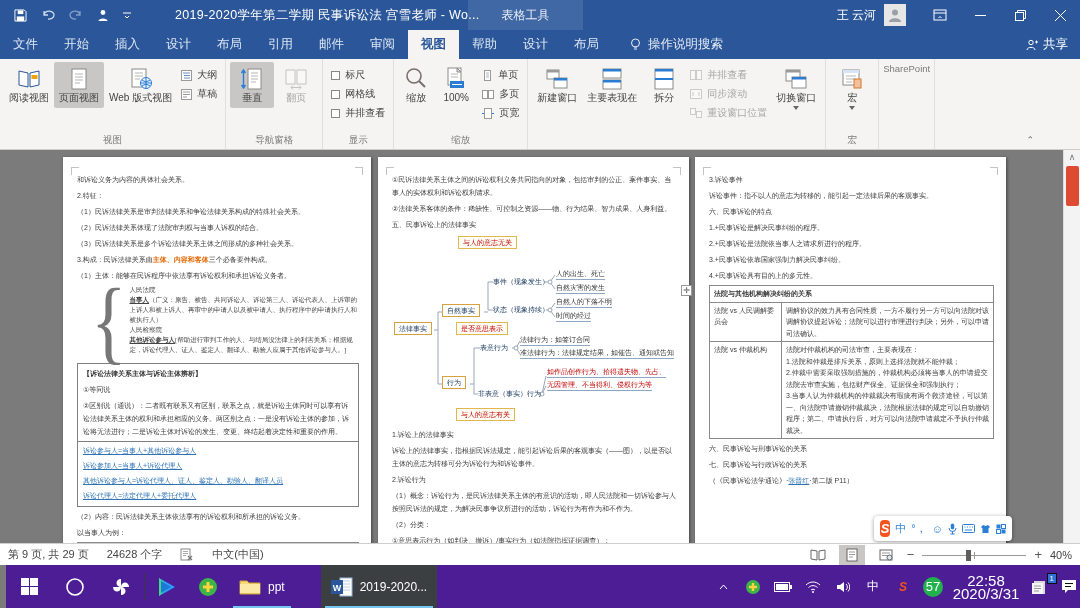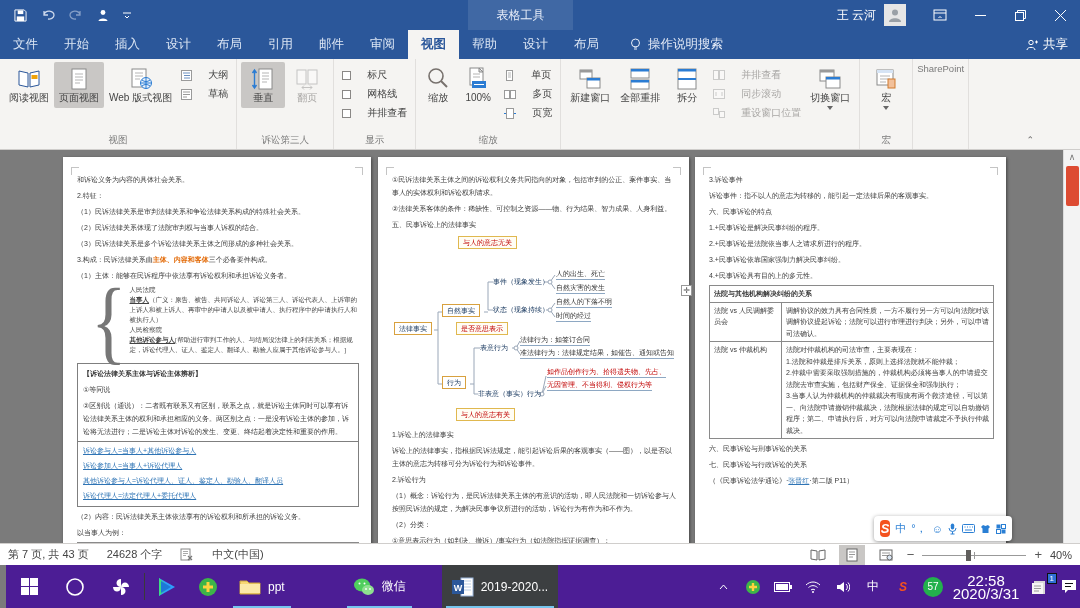--- a/index.html
+++ b/index.html
@@ -4,41 +4,41 @@
 <style>
 *{margin:0;padding:0;box-sizing:border-box}
 html,body{width:1080px;height:608px;overflow:hidden}
 body{font-family:"Liberation Sans","DejaVu Sans",sans-serif;background:#7b7b7b;position:relative;color:#333}
 svg{display:block}
 
 .titlebar{position:absolute;left:0;top:0;width:100%;height:30px;background:#2b579a;color:#fff;display:flex;align-items:center;font-size:12px}
 .qat{display:flex;align-items:center;gap:14px;padding-left:14px;width:175px}
 .qat .dim{opacity:.55}
 .tb-title{white-space:nowrap;font-size:12.5px;letter-spacing:.3px}
-.ctx-group{position:absolute;left:468px;top:0;width:105px;height:30px;background:rgba(255,255,255,.10);display:flex;align-items:center;justify-content:center;font-size:12px;color:#e8eef9}
+.ctx-group{position:absolute;left:468px;top:0;width:115px;height:30px;background:rgba(255,255,255,.10);display:flex;align-items:center;justify-content:center;font-size:12px;color:#e8eef9}
 .tb-right{position:absolute;right:0;top:0;height:30px;display:flex;align-items:center}
 .tb-user{display:flex;align-items:center;gap:8px;margin-right:14px}
 .avatar{width:22px;height:22px;background:#e6e6e6;display:flex;align-items:center;justify-content:center}
 .winbtn{width:40px;height:30px;display:flex;align-items:center;justify-content:center}
 
 .tabrow{position:absolute;left:0;top:30px;width:100%;height:29px;background:#2b579a;display:flex;align-items:stretch;font-size:12.5px;color:#dce6f4}
 .tab{padding:0 13px;display:flex;align-items:center;cursor:default}
 .tab.active{background:#f5f4f2;color:#2b579a;font-weight:bold}
 .searchbox{display:flex;align-items:center;gap:7px;margin-left:18px;color:#e8eef9}
 .share{position:absolute;right:12px;top:0;height:29px;display:flex;align-items:center;gap:5px;color:#fff}
 
 .ribbon{position:absolute;left:0;top:59px;width:100%;height:91px;background:#f5f4f2;border-bottom:1px solid #cfcdcb;display:flex}
 .grp{display:flex;flex-direction:column;border-right:1px solid #e1dfdd;padding:3px 4px 0 4px}
 .grp-body{flex:1;display:flex;align-items:flex-start}
 .grp-label{height:16px;text-align:center;font-size:9.5px;color:#7a7a7a;line-height:14px}
 .bigbtn{display:flex;flex-direction:column;align-items:center;justify-content:flex-start;font-size:10px;color:#444;padding:4px 5px;min-width:44px;text-align:center;line-height:12px;border-radius:2px}
 .bigbtn.sel{background:#c9c7c5}
 .bigbtn.dis{color:#a8a6a4}
 .smallcol{display:flex;flex-direction:column;gap:5px;padding:6px 4px;font-size:10px;color:#444}
-.smallrow{display:flex;align-items:center;gap:16px;white-space:nowrap}
+.smallrow{display:flex;align-items:center;gap:5px;white-space:nowrap}
 .smallrow.dis{color:#a8a6a4}
 .cb{width:9px;height:9px;border:1px solid #8a8886;background:#fff;display:inline-block}
 .caret{width:0;height:0;border-left:3px solid transparent;border-right:3px solid transparent;border-top:4px solid #666;margin-top:2px}
 .ribbon-collapse{position:absolute;right:46px;bottom:4px;color:#666;font-size:9px}
 
 .docarea{position:absolute;left:0;top:150px;width:100%;height:393px;background:#7b7b7b;overflow:hidden}
 .page{position:absolute;top:7px;background:#fff;box-shadow:1px 1px 3px rgba(0,0,0,.45);height:420px;padding:16px 12px 0 14px;font-size:7px;line-height:13px;color:#3a3a3a}
 .page::before,.page::after{content:"";position:absolute;top:10px;width:7px;height:7px;border-top:1px solid #c4c4c4}
 .page::before{left:8px;border-left:1px solid #c4c4c4}
 .page::after{right:8px;border-right:1px solid #c4c4c4}
@@ -90,21 +90,21 @@
 
 .taskbar{position:absolute;left:6px;top:565px;width:100%;height:43px;background:#4c1d95;display:flex;align-items:stretch;color:#fff}
 .tbi{width:46px;display:flex;align-items:center;justify-content:center}
 .task{display:flex;align-items:center;gap:7px;padding:0 10px;font-size:12px;position:relative}
 .task.running::after{content:"";position:absolute;left:4px;right:4px;bottom:0;height:2px;background:#76c5ee}
 .task.active{background:#3c3f41}
 .tdivider{width:1px;background:#3a3a3a;margin:8px 0}
 .tray{margin-left:auto;display:flex;align-items:center;gap:4px;padding-right:4px}
 .tray .ti{width:26px;display:flex;align-items:center;justify-content:center;font-size:12px}
 .clock{font-size:15px;line-height:13px;text-align:center;width:72px}
-.ball57{width:20px;height:20px;border-radius:50%;background:#23b14d;color:#fff;font-size:10px;display:flex;align-items:center;justify-content:center}
+.ball57{width:20px;height:20px;border-radius:50%;background:#23b14d;color:#fff;font-size:13px;display:flex;align-items:center;justify-content:center}
 .sogou-s{color:#f4521e;font-weight:bold;font-size:15px;font-style:italic}
 .notebadge{position:absolute;right:-5px;top:-6px;background:#2f6fd6;color:#fff;font-size:8px;padding:0 2px;border:1px solid #0f1012}
 .reltag{position:relative}
 </style>
 </head>
 <body>
 
 <div class="titlebar">
   <div class="qat">
     <span>
@@ -129,20 +129,21 @@
           <circle cx="6" cy="3.5" r="2.4" fill="#fff"></circle>
           <path d="M1.5 12 C1.5 8.5 10.5 8.5 10.5 12 Z" fill="#fff"></path>
         </svg>
       </span>
     <span>
         <svg width="8" height="6" viewBox="0 0 8 6">
           <path d="M0 1 h8 M2 4 l2 2 l2 -2" stroke="#fff" fill="none"></path>
         </svg>
       </span>
   </div>
+  <div class="tb-title">2019-2020学年第二学期 民事诉讼法 宫雪老师 - Wo...</div>
   <div class="ctx-group">表格工具</div>
   <div class="tb-right">
     <div class="tb-user">
       <span>王 云河</span>
       <span class="avatar">
           <svg width="16" height="16" viewBox="0 0 16 16">
             <circle cx="8" cy="5.5" r="3" fill="#9aa0a6"></circle>
             <path d="M2 15 C2 10 14 10 14 15 Z" fill="#9aa0a6"></path>
           </svg>
         </span>
@@ -279,21 +280,21 @@
         <span>
             <svg width="26" height="26" viewBox="0 0 26 26" opacity="0.45">
               <rect x="3" y="4" width="9" height="14" fill="#fff" stroke="#8a8a8a"></rect>
               <rect x="14" y="4" width="9" height="14" fill="#fff" stroke="#8a8a8a"></rect>
               <path d="M8 21.5 h10 M10 19.5 l-2 2 l2 2 M16 19.5 l2 2 l-2 2" stroke="#8a8a8a" fill="none"></path>
             </svg>
           </span>
         <span>翻页</span>
       </div>
     </div>
-    <div class="grp-label">诉讼第三人</div>
+    <div class="grp-label">导航窗格</div>
   </div>
 
   <div class="grp">
     <div class="grp-body">
       <div class="smallcol">
 
           <div class="smallrow">
             <span class="cb"></span>
             <span>标尺</span>
           </div>
@@ -383,21 +384,21 @@
       </div>
       <div class="bigbtn">
         <span>
             <svg width="26" height="26" viewBox="0 0 26 26">
               <rect x="4" y="3" width="18" height="9" fill="#fff" stroke="#8a8a8a"></rect>
               <rect x="4" y="3" width="18" height="2.5" fill="#2b7cd3"></rect>
               <rect x="4" y="14" width="18" height="9" fill="#fff" stroke="#8a8a8a"></rect>
               <rect x="4" y="14" width="18" height="2.5" fill="#2b7cd3"></rect>
             </svg>
           </span>
-        <span>全部重排</span>
+        <span>主要表现在</span>
       </div>
       <div class="bigbtn">
         <span>
             <svg width="26" height="26" viewBox="0 0 26 26">
               <rect x="4" y="3" width="18" height="20" fill="#fff" stroke="#8a8a8a"></rect>
               <rect x="4" y="3" width="18" height="2.5" fill="#2b7cd3"></rect>
               <path d="M4 13 h18" stroke="#2b7cd3" stroke-width="2"></path>
             </svg>
           </span>
         <span>拆分</span>
@@ -645,21 +646,21 @@
           <rect x="0.5" y="0.5" width="4" height="4" fill="#2a7fd4"></rect>
           <rect x="5.5" y="0.5" width="4" height="4" fill="none" stroke="#2a7fd4"></rect>
           <rect x="0.5" y="5.5" width="4" height="4" fill="none" stroke="#2a7fd4"></rect>
           <rect x="5.5" y="5.5" width="4" height="4" fill="#2a7fd4"></rect>
         </svg>
       </span>
   </div>
 </div>
 
 <div class="statusbar">
-  <span>第 7 页, 共 43 页</span>
+  <span>第 9 页, 共 29 页</span>
   <span>24628 个字</span>
   <span>
       <svg width="14" height="13" viewBox="0 0 14 13">
         <rect x="1" y="1" width="9" height="11" fill="#fff" stroke="#888"></rect>
         <path d="M3 3.5 h5 M3 5.5 h5 M3 7.5 h3" stroke="#aaa"></path>
         <path d="M8 8 l4 4 M12 8 l-4 4" stroke="#777" stroke-width="1.2"></path>
       </svg>
     </span>
   <span>中文(中国)</span>
   <div class="sb-right">
@@ -728,31 +729,20 @@
         <path d="M11 6 v10 M6 11 h10" stroke="#ffd23e" stroke-width="3"></path>
       </svg>
     </div>
   <div class="task running">
     <svg width="22" height="18" viewBox="0 0 22 18">
         <path d="M1 3 h7 l2 2 h11 v11 H1 Z" fill="#f8d775" stroke="#caa53d"></path>
         <path d="M1 6 h20 v9 H1 Z" fill="#fce9a8"></path>
       </svg>
     <span>ppt</span>
   </div>
-  <div class="task running" style="margin-left:48px">
-    <svg width="22" height="20" viewBox="0 0 22 20">
-        <ellipse cx="9" cy="8" rx="8" ry="6.5" fill="#4fce5d"></ellipse>
-        <circle cx="6.5" cy="6.5" r="1" fill="#fff"></circle>
-        <circle cx="11.5" cy="6.5" r="1" fill="#fff"></circle>
-        <ellipse cx="15" cy="13" rx="6" ry="5" fill="#8ee08f"></ellipse>
-        <circle cx="13" cy="12" r="0.9" fill="#fff"></circle>
-        <circle cx="17" cy="12" r="0.9" fill="#fff"></circle>
-      </svg>
-    <span>微信</span>
-  </div>
   <div class="task running active" style="margin-left:26px">
     <svg width="22" height="20" viewBox="0 0 22 20">
         <rect x="9" y="1" width="12" height="18" fill="#fff" stroke="#9ab6dc"></rect>
         <path d="M11 4 h8 M11 7 h8 M11 10 h8 M11 13 h8" stroke="#b9cde6"></path>
         <rect x="0" y="3" width="12" height="14" fill="#2b579a"></rect>
         <text x="6" y="13.5" font-size="9" fill="#fff" text-anchor="middle" font-weight="bold">W</text>
       </svg>
     <span>2019-2020...</span>
   </div>
   <div class="tray">

